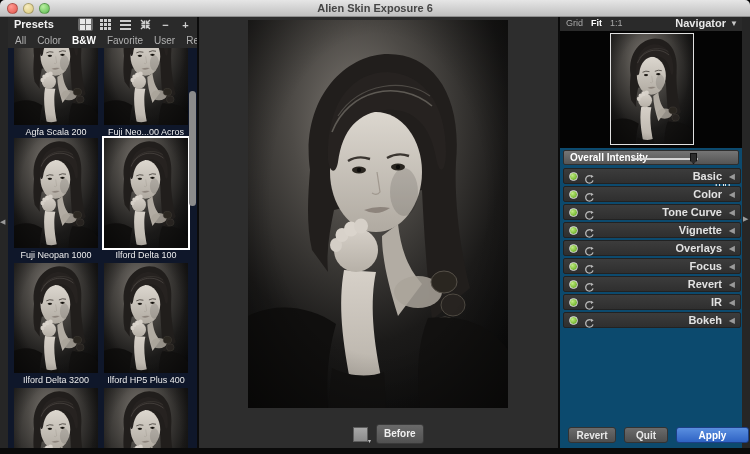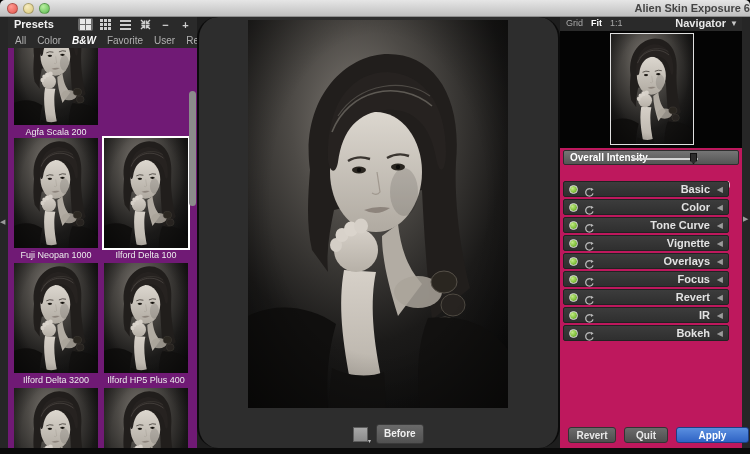--- a/index.html
+++ b/index.html
@@ -2,84 +2,84 @@
 <html><head>
 <meta charset="utf-8">
 <style>
   * { margin:0; padding:0; box-sizing:border-box; }
   html,body { width:750px; height:454px; background:#000; font-family:"Liberation Sans", sans-serif; }
   #window { position:relative; width:750px; height:454px; overflow:hidden; border-radius:5px 5px 0 0; background:#1e1e1e; }
 
   
   .titlebar { position:absolute; left:0; top:0; width:750px; height:17px;
     background:linear-gradient(#e6e6e6,#bfbfbf); border-bottom:1px solid #8e8e8e; }
-  .titlebar .title { position:absolute; left:0; right:0; top:2px; text-align:right; font-size:11px; font-weight:600; color:#454545; }
+  .titlebar .title { position:absolute; left:0; right:0; top:2px; text-align:center; font-size:11px; font-weight:600; color:#454545; }
   .tl { position:absolute; top:3px; width:11px; height:11px; border-radius:50%; border:1px solid rgba(0,0,0,.25); }
   .tl.red { left:7px; background:radial-gradient(circle at 35% 30%, #ff9a92, #e2544a); }
   .tl.yellow { left:23px; background:radial-gradient(circle at 35% 30%, #f7ecc0, #d9c877); }
   .tl.green { left:39px; background:radial-gradient(circle at 35% 30%, #b9f0a0, #59b94e); }
 
   
   .edge-strip { position:absolute; top:17px; bottom:6px; width:8px; background:#262626; color:#9a9a9a; font-size:7px; }
   .edge-strip.left { left:0; }
   .edge-strip.right { right:0; }
   .edge-strip span { position:absolute; left:0; }
 
   
   .presets { position:absolute; left:8px; top:17px; width:189px; bottom:6px; background:#2a2a2a; }
   .p-head { position:absolute; left:0; top:0; right:0; height:15px; }
   .p-title { position:absolute; left:6px; top:1px; font-size:11px; font-weight:bold; color:#f2f2f2; }
   .p-icons { position:absolute; right:4px; top:0px; display:flex; align-items:center; gap:5px; height:15px; }
   .pi { width:15px; height:13px; display:flex; align-items:center; justify-content:center; color:#cfcfcf; font-size:11px; font-weight:bold; border-radius:2px; }
   .pi.active { background:#6a6a6a; }
   .p-tabs { position:absolute; left:0; top:15px; right:4px; height:16px; display:flex; align-items:center; gap:11px; padding-left:7px; }
   .ptab { font-size:10px; color:#b2b2b2; }
-  .ptab.active { color:#ffffff; font-weight:bold;font-style:italic; }
+  .ptab.active { color:#ffffff; font-weight:bold; }
   .p-search { margin-left:2px; display:flex; align-items:center; }
 
-  .grid-area { position:absolute; left:0; top:31px; right:0; bottom:0; background:#701a75; overflow:hidden;padding-left:46px; }
+  .grid-area { position:absolute; left:0; top:31px; right:0; bottom:0; background:#0f172a; overflow:hidden;padding-left:46px; }
   .cell { position:absolute; width:84px; }
   .thumb { position:relative; width:84px; overflow:hidden; background:#151515; }
   .thumb svg { position:absolute; left:0; width:84px; height:110px; display:block; }
   .thumb.anchor-bottom svg { bottom:0; }
   .thumb.anchor-top svg { top:0; }
   .thumb.selected { outline:2px solid #ffffff; outline-offset:0px; }
   .cell .plabel { width:84px; text-align:center; font-size:9px; color:#ececec; padding-top:2px; white-space:nowrap; overflow:hidden; }
   .scrollbar { position:absolute; right:1px; top:0; bottom:0; width:7px; }
   .scroll-thumb { position:absolute; left:0; width:7px; border-radius:4px; background:#8b8b8b; }
 
   
-  .center { position:absolute; left:197px; top:17px; width:363px; bottom:6px; background:#2d2d2d; border-left:2px solid #0b0b0b; border-right:2px solid #0b0b0b;border-radius:21px; }
+  .center { position:absolute; left:197px; top:17px; width:363px; bottom:6px; background:#2d2d2d; border-left:2px solid #0b0b0b; border-right:2px solid #0b0b0b; }
   .main-image { position:absolute; left:49px; top:3px; width:260px; height:388px; background:#0a0a0a; }
   .main-image svg { width:260px; height:388px; display:block; }
   .swatch { position:absolute; left:154px; top:410px; width:15px; height:15px; background:linear-gradient(#a8a8a8,#8c8c8c); border:1px solid #5e5e5e; }
   .swatch-caret { position:absolute; left:169px; top:420px; font-size:6px; color:#c0c0c0; }
   .before-btn { position:absolute; left:177px; top:407px; height:20px; padding:0 7px; background:linear-gradient(#6a6a6a,#515151); border:1px solid #3a3a3a; border-radius:3px; color:#f0f0f0; font-size:10px; font-weight:bold; line-height:18px; }
 
   
-  .rightpanel { position:absolute; left:560px; top:17px; width:182px; bottom:6px; background:#be185d; }
+  .rightpanel { position:absolute; left:560px; top:17px; width:182px; bottom:6px; background:#0c4a6e; }
   .nav-head { position:absolute; left:0; top:0; right:0; height:14px; background:#2a2a2a; }
   .zoom-opts { position:absolute; left:6px; top:1px; display:flex; gap:8px; }
   .zopt { font-size:9px; color:#a8a8a8; }
   .zopt.active { color:#ffffff; font-weight:bold; }
   .nav-title { position:absolute; right:16px; top:0px; font-size:11px; font-weight:bold; color:#e8e8e8; }
   .nav-caret { position:absolute; right:4px; top:2px; font-size:8px; color:#c8c8c8; }
   .nav-view { position:absolute; left:0; top:14px; right:0; height:117px; background:#040404; }
   .nav-thumb { position:absolute; left:50px; top:2px; width:84px; height:112px; border:1px solid #e0e0e0; overflow:hidden; background:#111; }
   .nav-thumb svg { width:82px; height:110px; display:block; }
 
   .intensity { position:absolute; left:3px; right:3px; top:133px; height:15px; border-radius:2px;
     background:linear-gradient(#757575,#555555); border:1px solid #2e2e2e; }
   .int-label { position:absolute; left:6px; top:1px; font-size:10px; font-weight:bold; color:#ffffff; }
   .int-track { position:absolute; left:68px; top:7px; width:66px; height:1.5px; background:#d6d6d6; border-radius:1px; }
   .int-thumb { position:absolute; left:126px; top:2px; width:7px; height:11px; background:#2c2c2c; border:1px solid #111;
     clip-path:polygon(0 0,100% 0,100% 70%,50% 100%,0 70%); }
   .int-value { position:absolute; right:8px; top:1px; font-size:10px; color:#ffffff;margin-top:28px; }
 
-  .sections { position:absolute; left:3px; right:13px; top:151px;margin-top:13px; }
+  .sections { position:absolute; left:3px; right:1px; top:151px; }
   .sec { position:relative; height:16px; margin-bottom:2px; background:linear-gradient(#3c3c3c,#2f2f2f); border:1px solid #222; border-radius:2px; }
   .dot { position:absolute; left:5px; top:3px; width:9px; height:9px; border-radius:50%;
     background:radial-gradient(circle at 35% 35%, #c2ea86, #7fbf3a 60%, #577f22); border:1px solid #d8d8d8; }
   .reset { position:absolute; left:20px; top:2px; width:11px; height:11px; }
   .sec-label { position:absolute; right:18px; top:1px; font-size:11px; font-weight:bold; color:#e2e2e2; }
   .sec-arrow { position:absolute; right:5px; top:3px; font-size:8px; color:#9a9a9a; }
 
   .footer { position:absolute; left:0; right:0; bottom:3px; height:18px; }
   .fbtn { position:absolute; top:0; height:16px; border-radius:3px; font-size:10px; font-weight:bold; text-align:center; line-height:15px;
     background:linear-gradient(#6b6b6b,#4e4e4e); border:1px solid #333; color:#e8e8e8; }
@@ -245,20 +245,28 @@
     <div class="grid-area">
 
       <div class="cell" style="left:6px; top:0;">
         <div class="thumb anchor-bottom" style="height:77px;">
             <svg viewBox="0 0 260 388" preserveAspectRatio="xMidYMid slice">
               <use href="#portrait"></use>
             </svg>
           </div>
         <div class="plabel">Agfa Scala 200</div>
       </div>
+      <div class="cell" style="left:96px; top:0;">
+        <div class="thumb anchor-bottom" style="height:77px;">
+            <svg viewBox="0 0 260 388" preserveAspectRatio="xMidYMid slice">
+              <use href="#portrait"></use>
+            </svg>
+          </div>
+        <div class="plabel">Fuji Neo...00 Acros</div>
+      </div>
 
       <div class="cell" style="left:6px; top:90px;">
         <div class="thumb" style="height:110px;">
             <svg viewBox="0 0 260 388" preserveAspectRatio="xMidYMid slice" style="top:0;">
               <use href="#portrait"></use>
             </svg>
           </div>
         <div class="plabel">Fuji Neopan 1000</div>
       </div>
       <div class="cell" style="left:96px; top:90px;">

